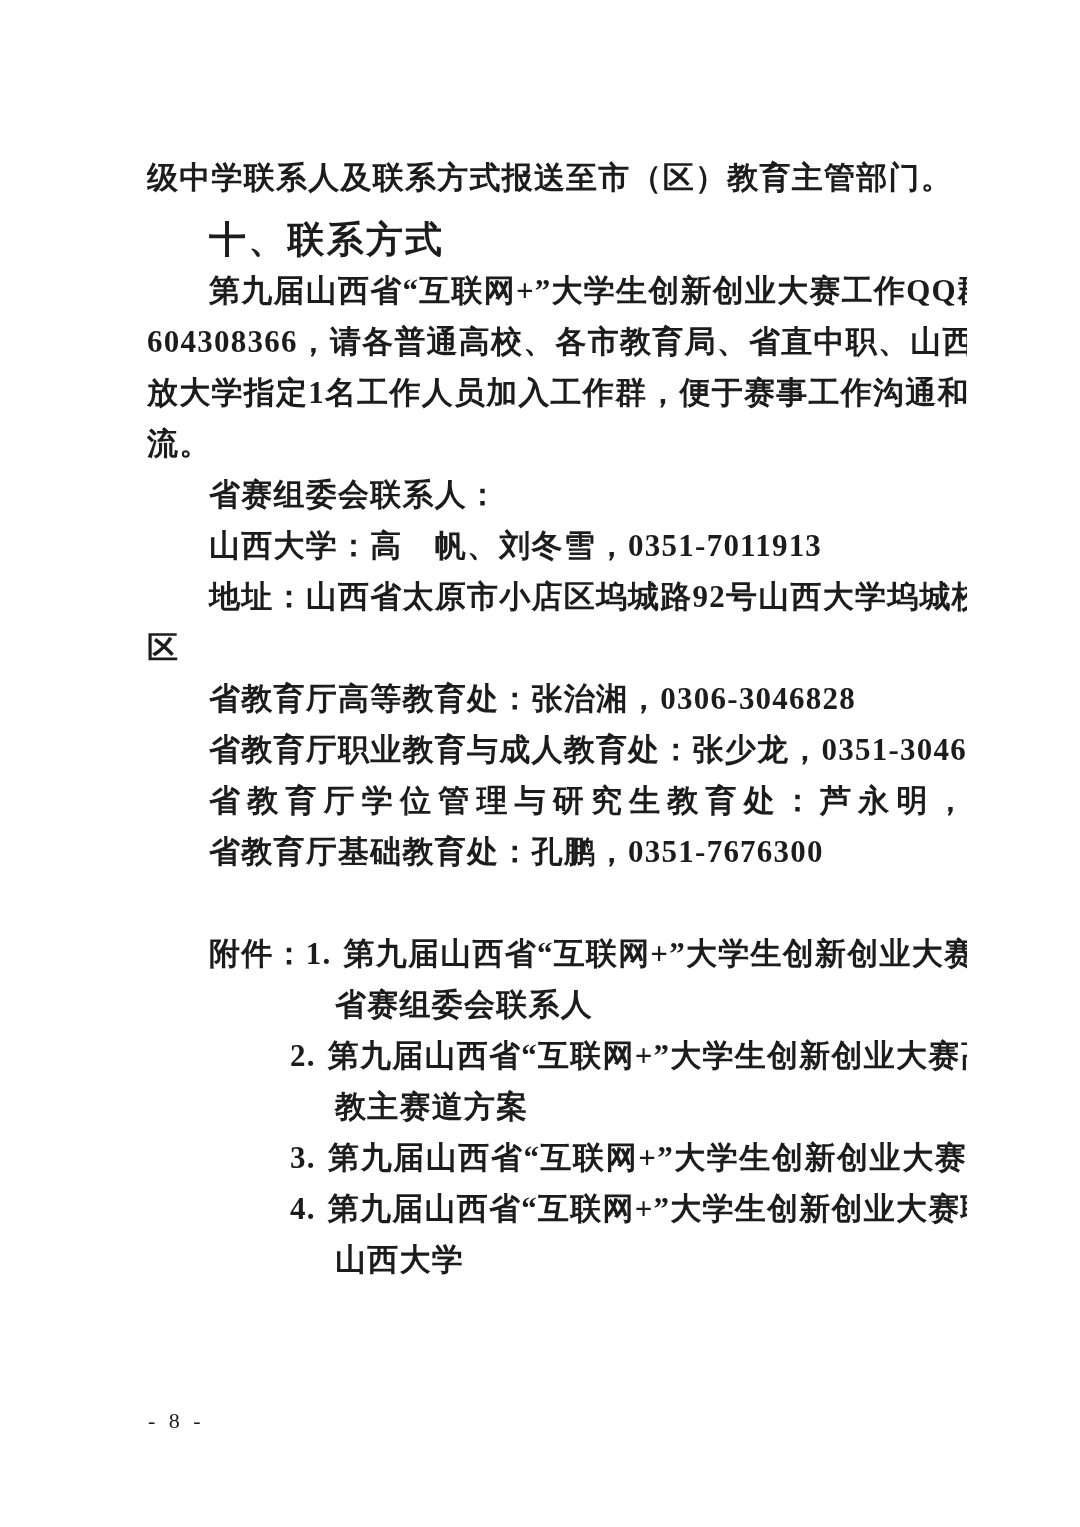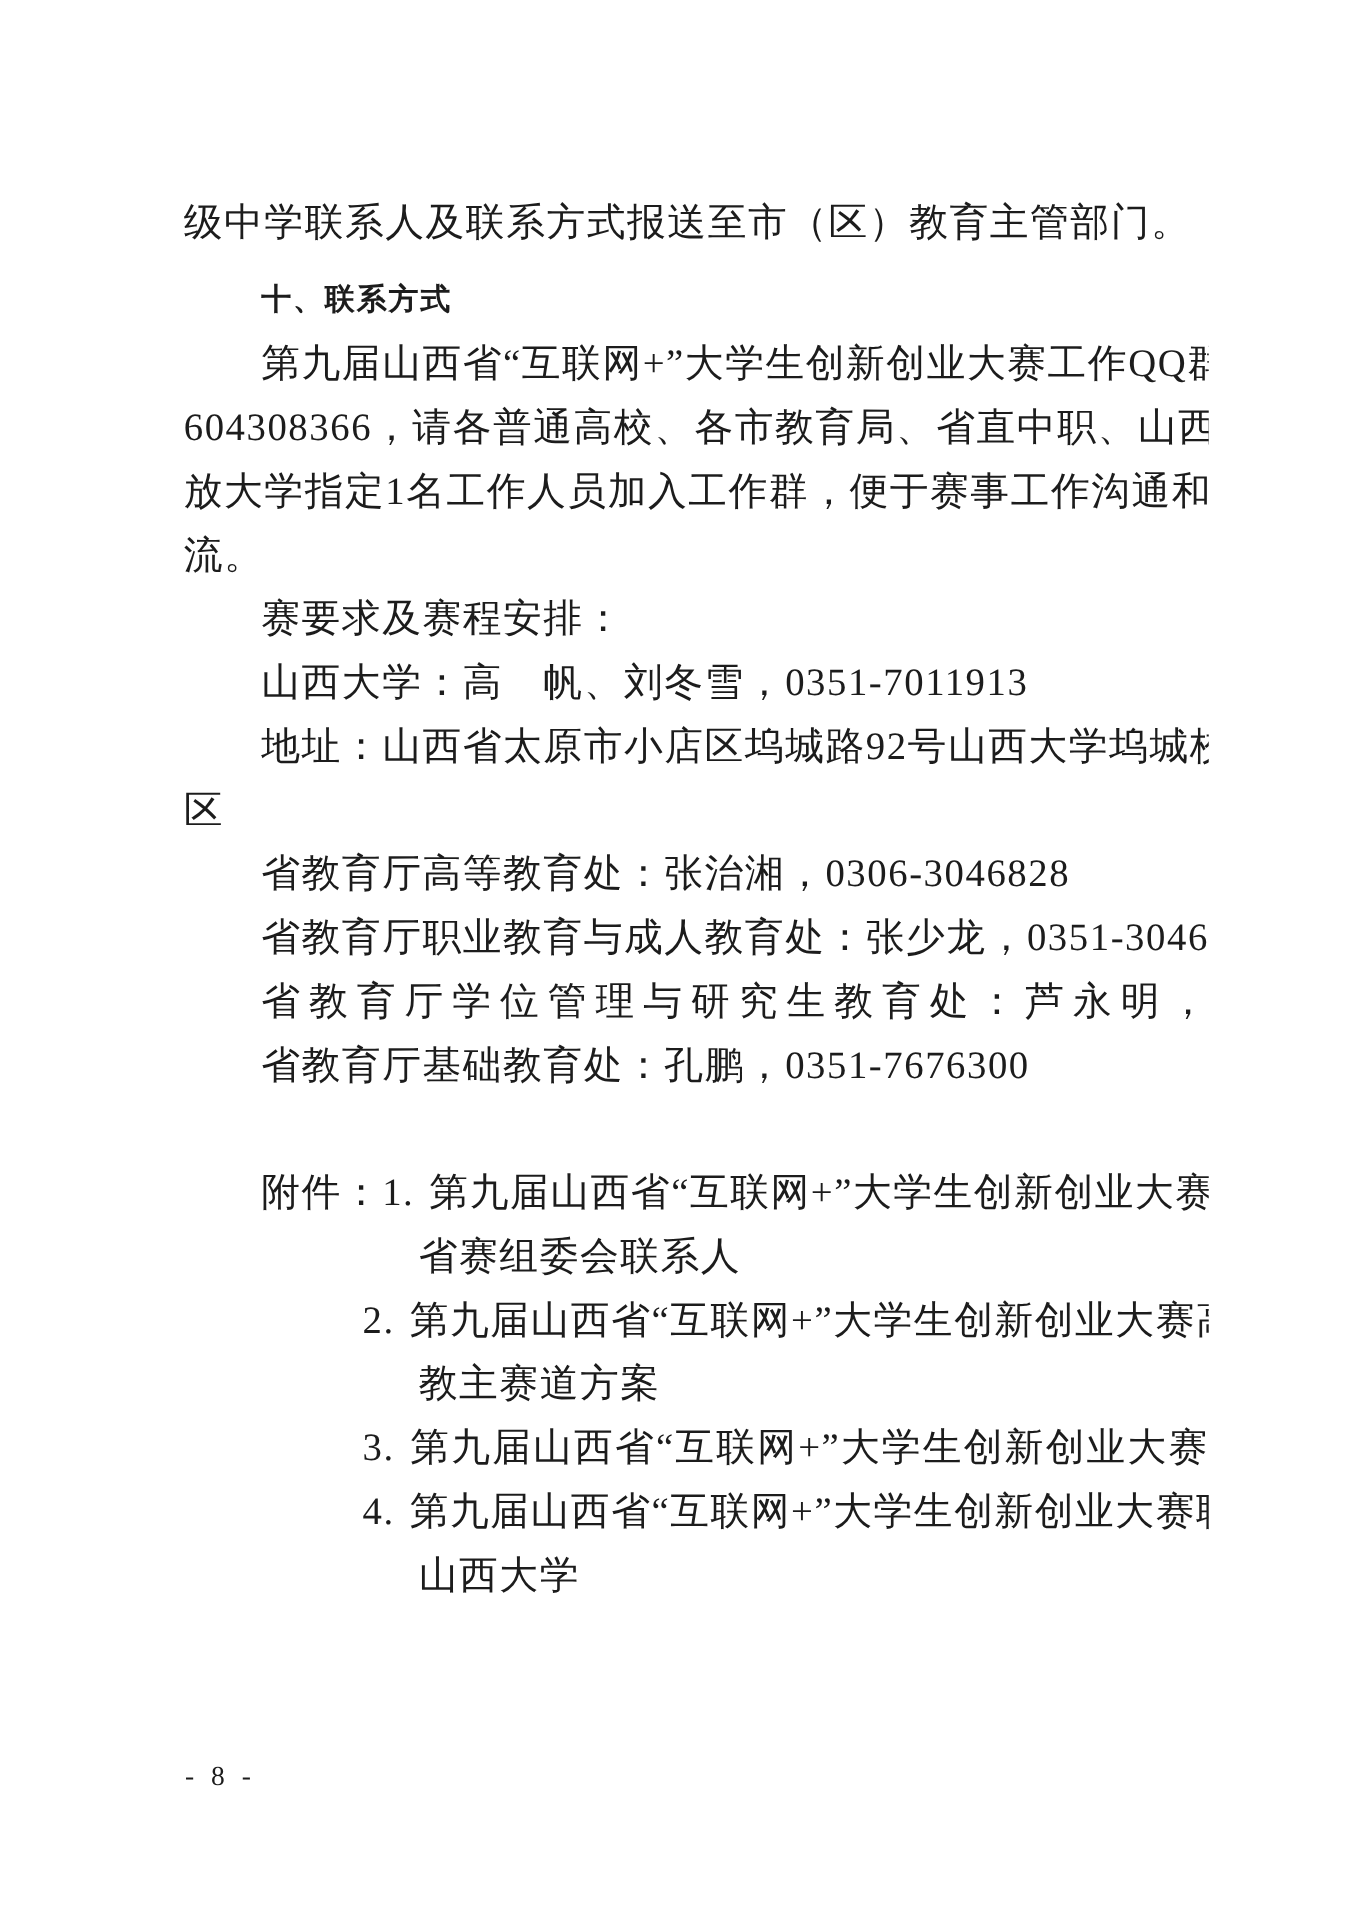--- a/index.html
+++ b/index.html
@@ -22,30 +22,31 @@
     top: 152px;
     width: 820px;
     font-size: 31px;
     letter-spacing: 0.04em;
   }
   .line {
     line-height: 51px;
     height: 51px;
     white-space: nowrap;
     overflow: hidden;
+    font-weight: bold;
   }
   
   .fill {
     text-align: justify;
     text-align-last: justify;
   }
   .heading {
     font-family: "Liberation Sans", "DejaVu Sans", sans-serif;
     font-weight: bold;
-    font-size: 24px;
+    font-size: 37px;
     margin-top: 11px;
     letter-spacing: 0.06em;
   }
   .ind2 { padding-left: 62px; }          
   .att-first { padding-left: 62px; }     
   .att-item { padding-left: 143px; }     
   .att-cont { padding-left: 188px; }     
   .att-no { margin-right: 12px; }
   .blank { height: 51px; }
   .page-number {
@@ -65,21 +66,21 @@
 
     <div class="line">级中学联系人及联系方式报送至市（区）教育主管部门。</div>
 
     <div class="line heading ind2">十、联系方式</div>
 
     <div class="line fill ind2">第九届山西省“互联网+”大学生创新创业大赛工作QQ群：</div>
     <div class="line fill">604308366，请各普通高校、各市教育局、省直中职、山西开</div>
     <div class="line fill">放大学指定1名工作人员加入工作群，便于赛事工作沟通和交</div>
     <div class="line">流。</div>
 
-    <div class="line ind2">赛要求及赛程安排：</div>
+    <div class="line ind2">省赛组委会联系人：</div>
     <div class="line ind2">山西大学：高　帆、刘冬雪，0351-7011913</div>
     <div class="line fill ind2">地址：山西省太原市小店区坞城路92号山西大学坞城校</div>
     <div class="line">区</div>
     <div class="line ind2">省教育厅高等教育处：张治湘，0306-3046828</div>
     <div class="line ind2">省教育厅职业教育与成人教育处：张少龙，0351-3046505</div>
     <div class="line fill ind2">省教育厅学位管理与研究生教育处：芦永明，</div>
     <div class="line ind2">省教育厅基础教育处：孔鹏，0351-7676300</div>
 
     <div class="line blank"></div>
 

